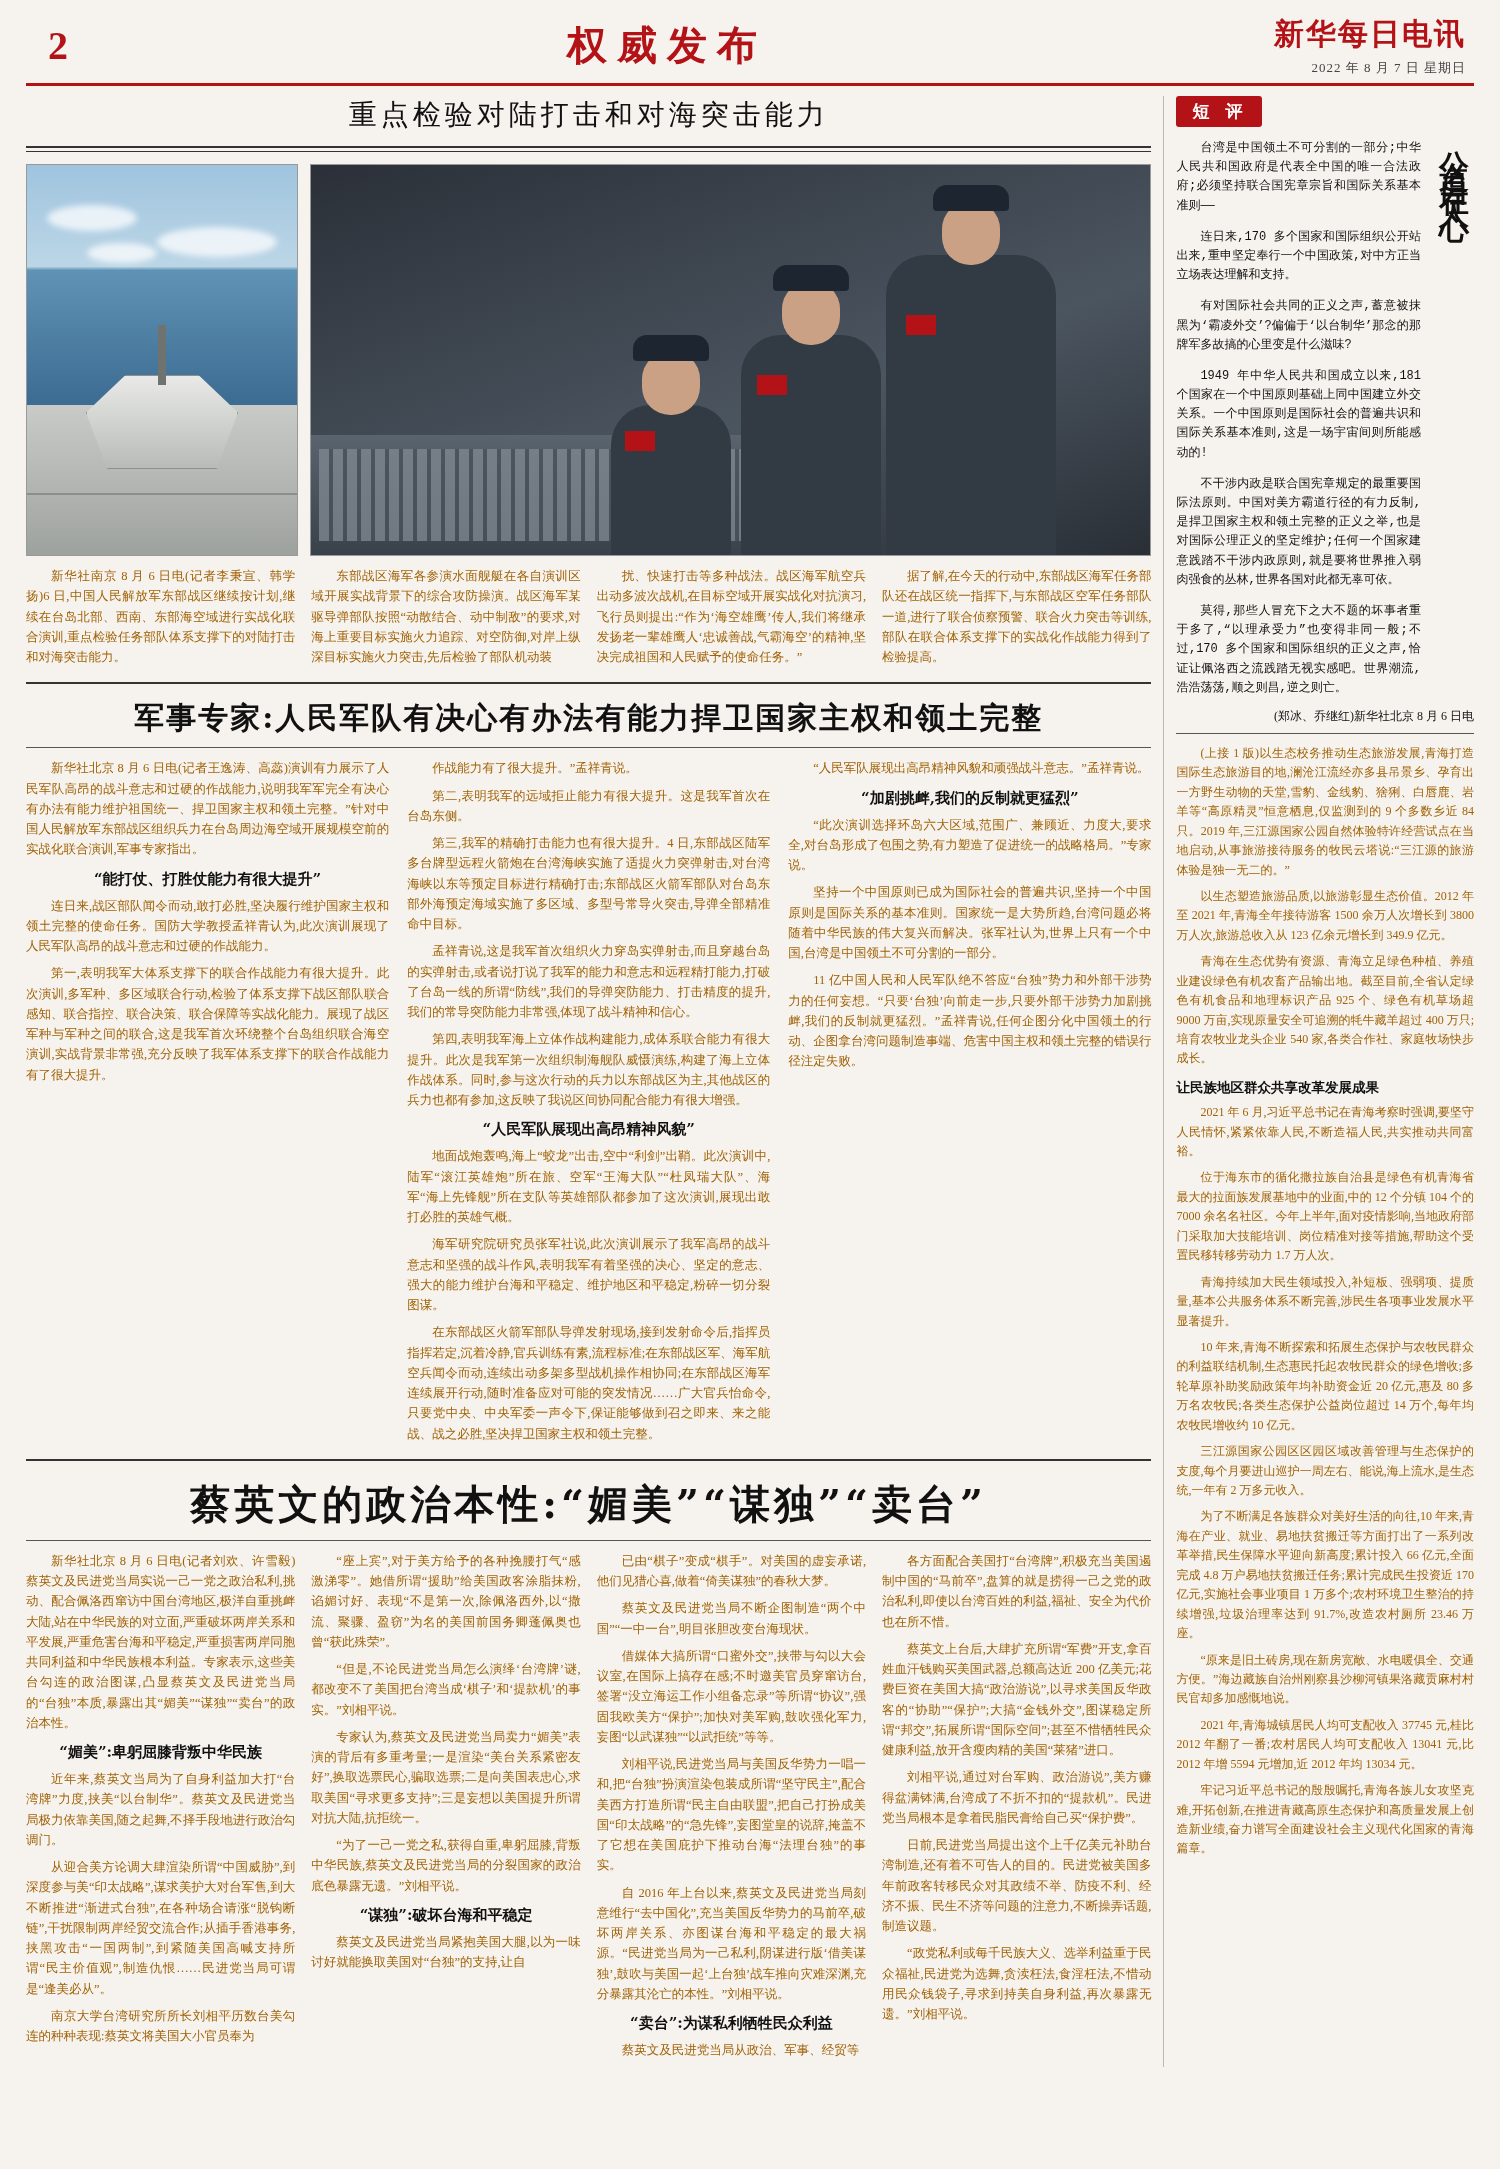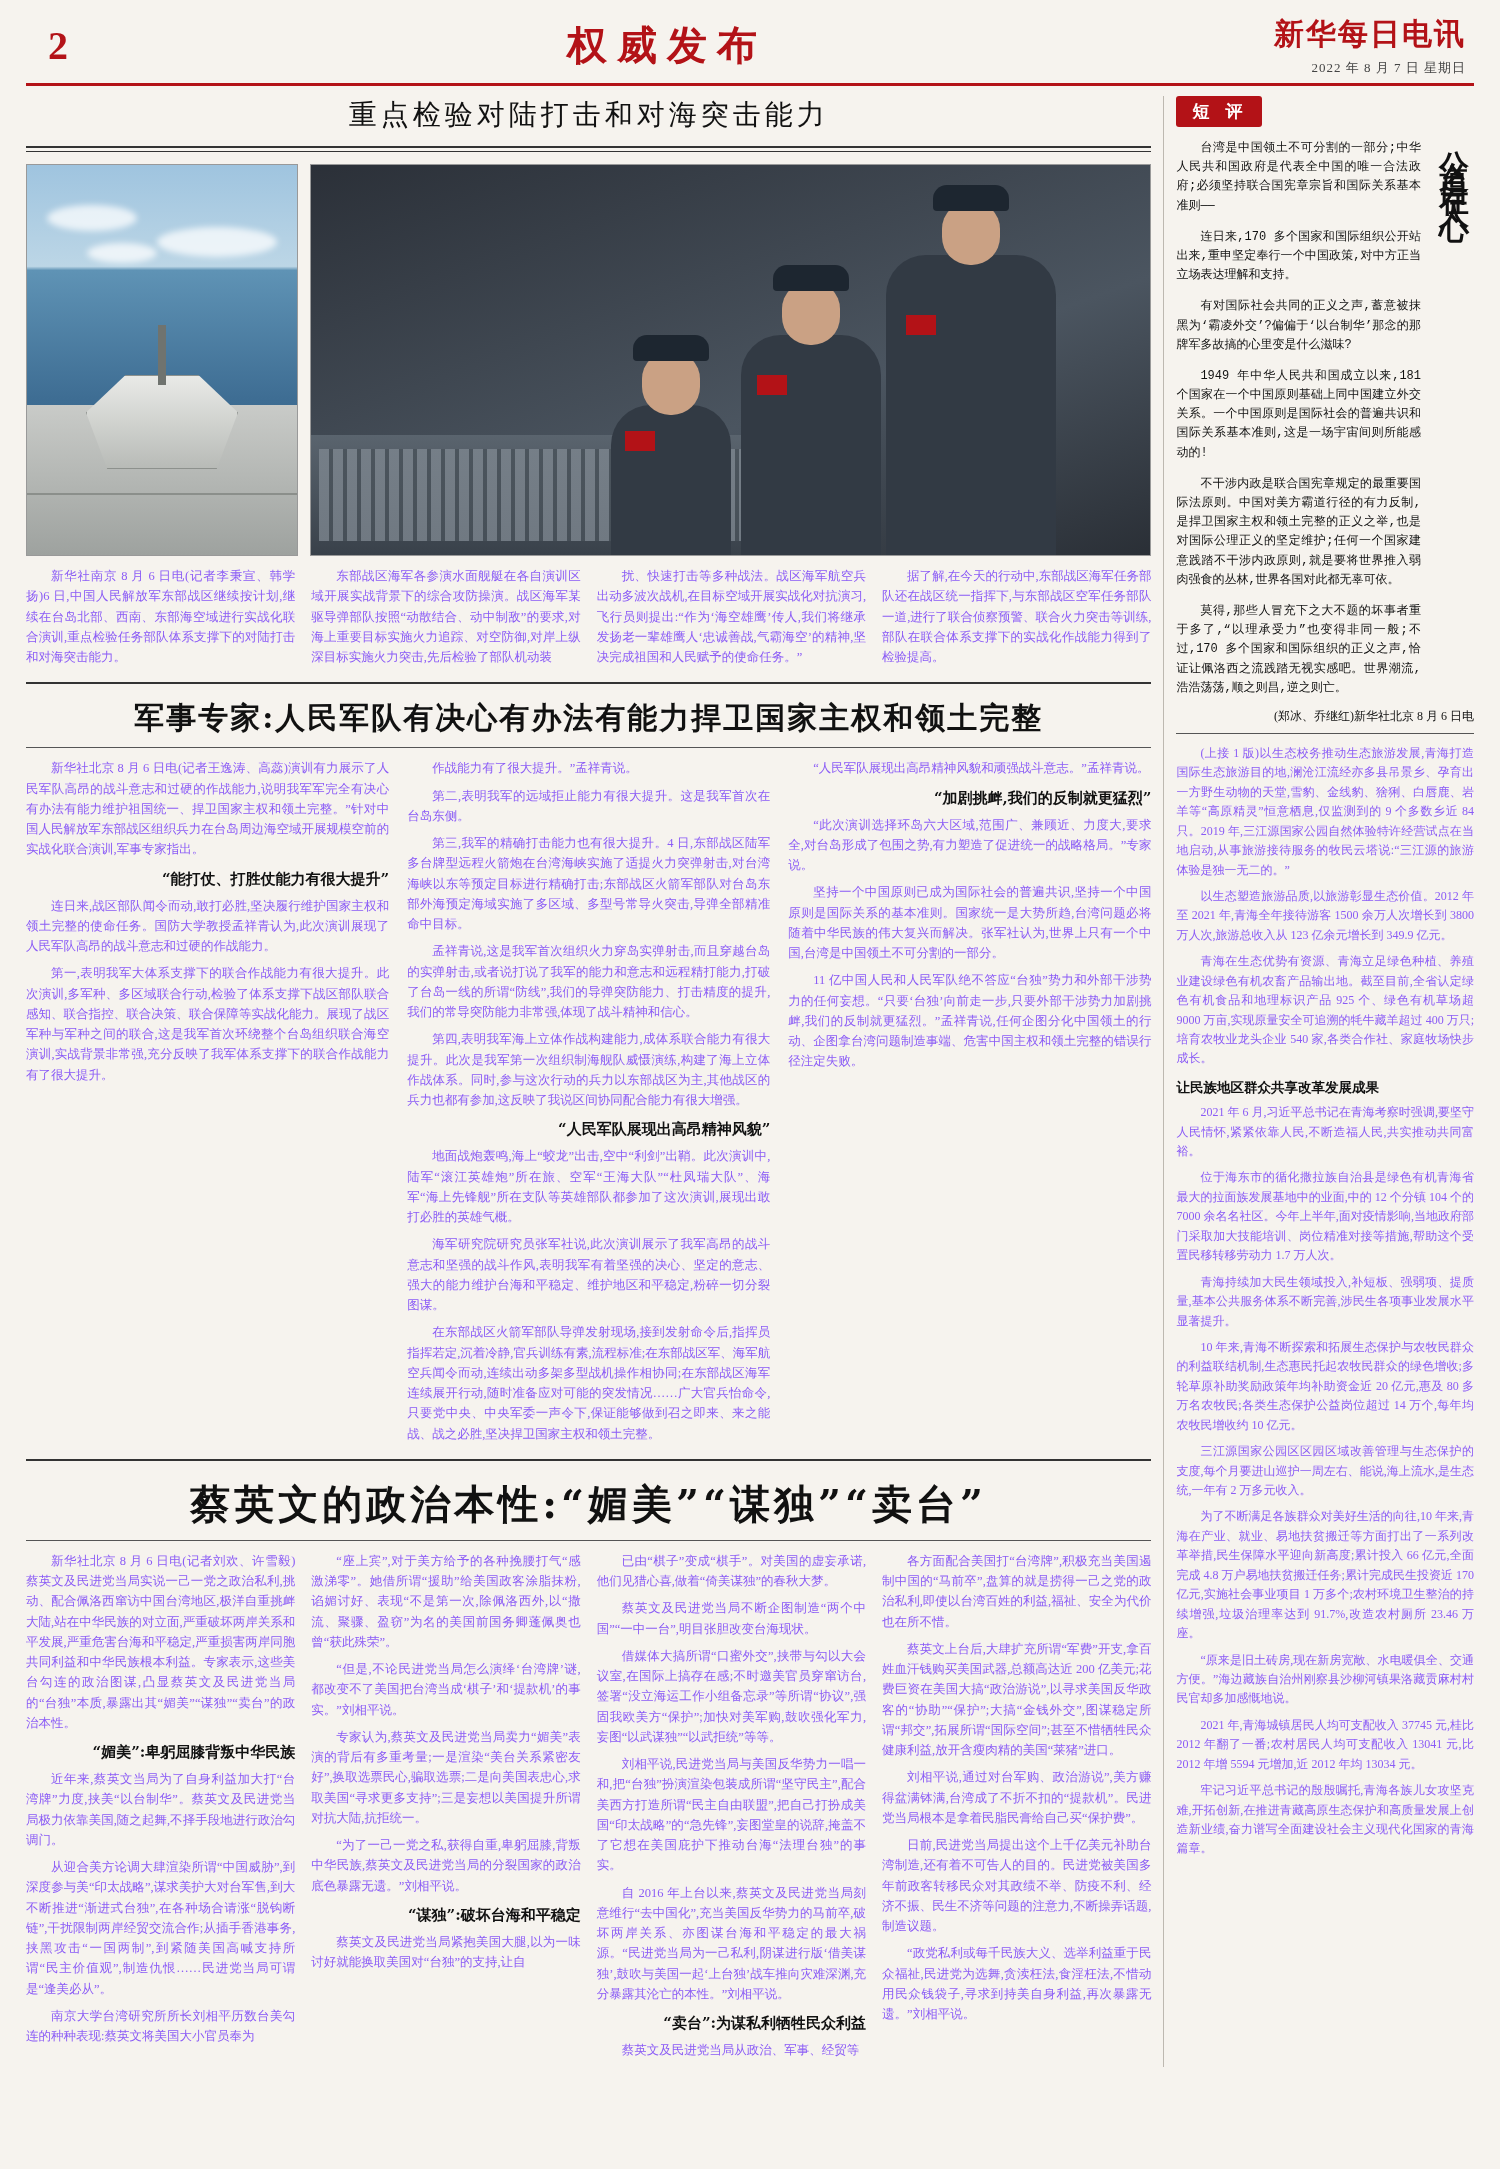--- a/index.html
+++ b/index.html
@@ -182,26 +182,26 @@
   .cols-3{
     display:flex;gap:18px;margin-top:8px;
   }
   .cols-3 .col{flex:1;}
   p.txt{
     font-size:12.5px;
     line-height:1.62;
     text-align:justify;
     margin:0 0 7px 0;
     text-indent:2em;
-    color:#8b5cf6;
+    color:#a16207;
   }
   .sub-h{
     font-size:15px;
     font-weight:bold;
-    text-align:right;
+    text-align:center;
     margin:10px 0 7px 0;
     font-family:"DejaVu Serif", serif;
   }
   .mid-headline{
     text-align:center;
     font-size:30px;
     font-weight:bold;
     letter-spacing:2px;
     margin:14px 0 6px 0;
     font-family:"DejaVu Serif", serif;

